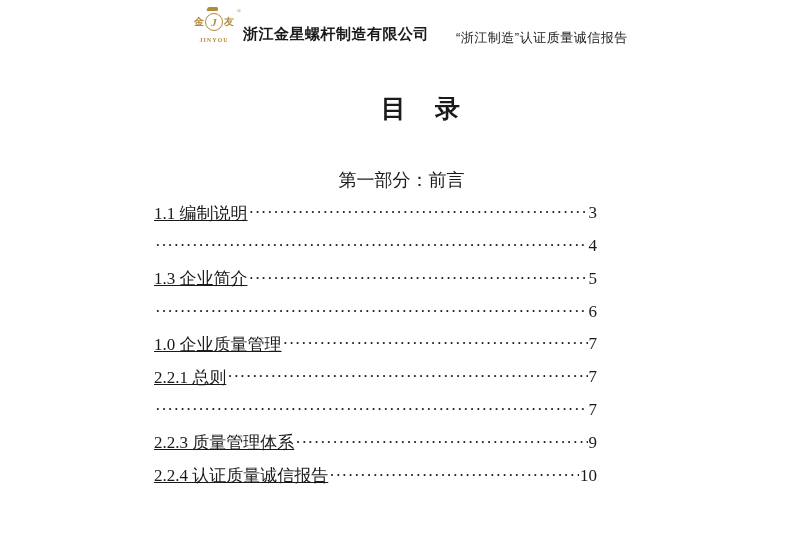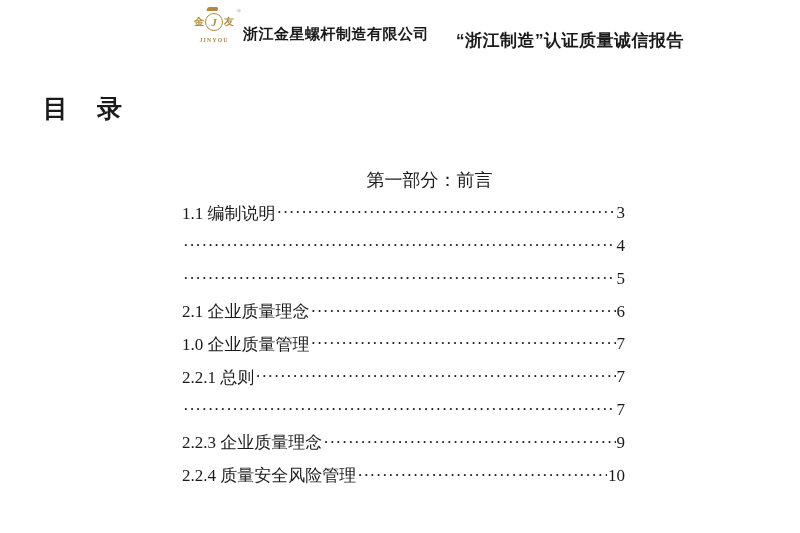--- a/index.html
+++ b/index.html
@@ -49,50 +49,51 @@
 
   .company-name {
     position: absolute; left: 243px; top: 25px;
     font-family: Liberation Sans, sans-serif;
     font-weight: bold; font-size: 15px; letter-spacing: 0.5px;
     white-space: nowrap;
   }
   .report-title {
     position: absolute; left: 456px; top: 29px;
     font-family: "Liberation Sans", "DejaVu Sans", sans-serif;
-    font-weight: bold; font-size: 17px; letter-spacing: 0.5px;
+    font-weight: normal; font-size: 13px; letter-spacing: 0.5px;
     white-space: nowrap;
   }
 
   
   .doc-title {
     position: absolute; top: 92px; left: 0; right: 0;
     padding-left: 43px;
+    text-align: center;
     font-size: 25px; font-weight: bold;
     letter-spacing: 2px;
     white-space: pre;
   }
 
   
   .toc {
-    position: absolute; left: 182px; top: 164px; width: 443px;
+    position: absolute; left: 154px; top: 164px; width: 443px;
     font-size: 17px;
   }
   .toc-heading {
     height: 32.8px;
     display: flex; align-items: center; justify-content: center;
     padding-left: 52px;
     font-size: 18px;
     white-space: pre;
   }
   .toc-row {
     height: 32.8px;
     display: flex; align-items: center;
   }
-  .toc-label { white-space: nowrap; flex: none; }
+  .toc-label { white-space: nowrap; flex: none; text-decoration: underline; }
   .toc-leader {
     flex: 1 1 auto;
     overflow: hidden;
     white-space: nowrap;
     letter-spacing: 0.5px;
     margin: 0 1px;
   }
   .toc-page { flex: none; white-space: nowrap; }
 </style>
 </head>
@@ -126,47 +127,47 @@
       <div class="toc-row">
     <span class="toc-label">1.1 编制说明</span>
     <span class="toc-leader">······················································································································································</span>
     <span class="toc-page">3</span>
   </div>
       <div class="toc-row">
     <span class="toc-leader">······················································································································································</span>
     <span class="toc-page">4</span>
   </div>
       <div class="toc-row">
+    <span class="toc-label">1.3 企业简介</span>
     <span class="toc-leader">······················································································································································</span>
     <span class="toc-page">5</span>
   </div>
       <div class="toc-row">
-    <span class="toc-label">2.1 企业质量理念</span>
     <span class="toc-leader">······················································································································································</span>
     <span class="toc-page">6</span>
   </div>
       <div class="toc-row">
     <span class="toc-label">1.0 企业质量管理</span>
     <span class="toc-leader">······················································································································································</span>
     <span class="toc-page">7</span>
   </div>
       <div class="toc-row">
     <span class="toc-label">2.2.1 总则</span>
     <span class="toc-leader">······················································································································································</span>
     <span class="toc-page">7</span>
   </div>
       <div class="toc-row">
     <span class="toc-leader">······················································································································································</span>
     <span class="toc-page">7</span>
   </div>
       <div class="toc-row">
-    <span class="toc-label">2.2.3 企业质量理念</span>
+    <span class="toc-label">2.2.3 质量管理体系</span>
     <span class="toc-leader">······················································································································································</span>
     <span class="toc-page">9</span>
   </div>
       <div class="toc-row">
-    <span class="toc-label">2.2.4 质量安全风险管理</span>
+    <span class="toc-label">2.2.4 认证质量诚信报告</span>
     <span class="toc-leader">······················································································································································</span>
     <span class="toc-page">10</span>
   </div>
     </div>
 
 </div>
 
 </body></html>

